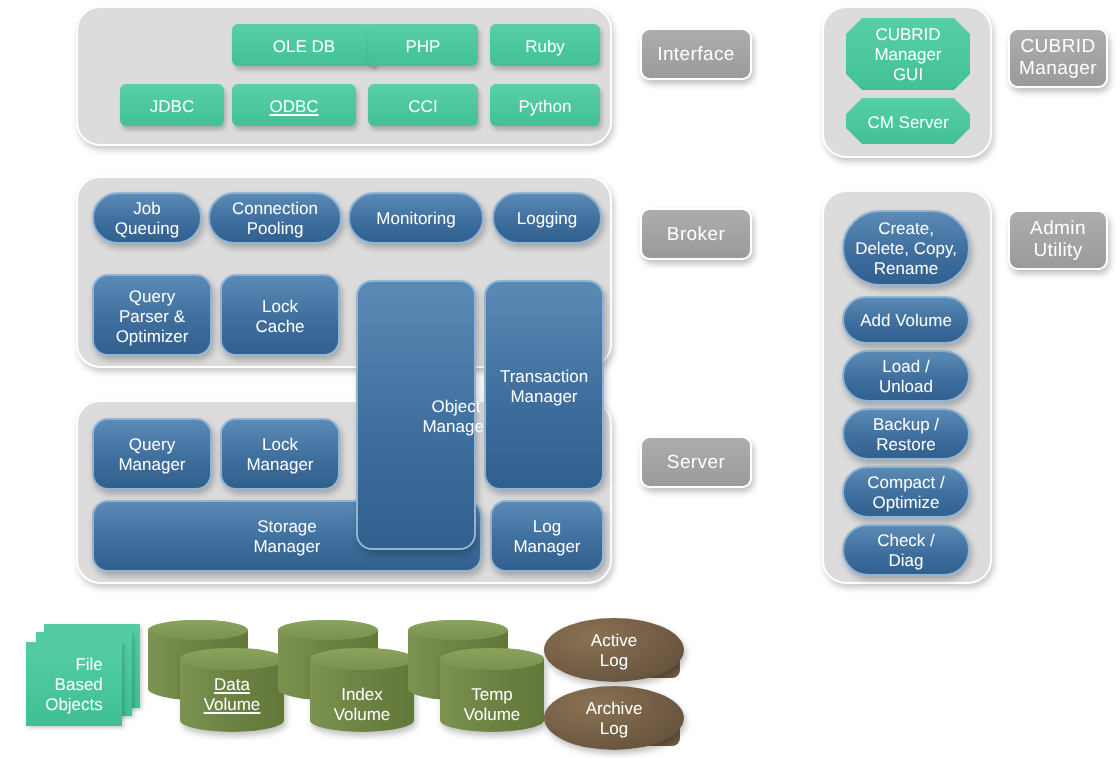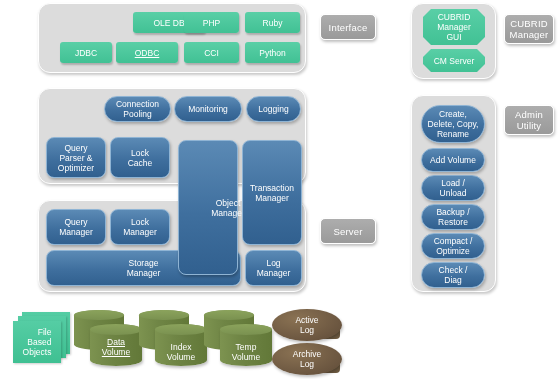--- a/index.html
+++ b/index.html
@@ -157,21 +157,21 @@
 <body>
 
 <div id="stage">
 
   <div class="abs panel" style="left:38px; top:3px; width:268px; height:70px;"></div>
 
   <div class="abs tab" style="left:320px; top:14px; width:56px; height:26px;">
     <span>Interface</span>
   </div>
 
-  <div class="abs green" style="left:116px; top:12px; width:72px; height:21px;margin-left:17px;">
+  <div class="abs green" style="left:116px; top:12px; width:72px; height:21px;">
     <span>OLE DB</span>
   </div>
   <div class="abs green" style="left:245px; top:12px; width:55px; height:21px;">
     <span>Ruby</span>
   </div>
   <div class="abs green" style="left:184px; top:12px; width:55px; height:21px;">
     <span>PHP</span>
   </div>
 
   <div class="abs green" style="left:60px; top:42px; width:52px; height:21px;">
@@ -198,21 +198,28 @@
     <span>CUBRID
 Manager
 GUI</span>
   </div>
   <div class="abs green oct" style="left:423px; top:49px; width:62px; height:23px;">
     <span>CM Server</span>
   </div>
 
   <div class="abs panel" style="left:38px; top:88px; width:268px; height:96px;"></div>
 
-
+  <div class="abs tab" style="left:320px; top:104px; width:56px; height:26px;">
+    <span>Broker</span>
+  </div>
+
+  <div class="abs blue pill" style="left:46px; top:96px; width:55px; height:26px; white-space:pre-line;">
+    <span>Job
+Queuing</span>
+  </div>
   <div class="abs blue pill" style="left:104px; top:96px; width:67px; height:26px; white-space:pre-line;">
     <span>Connection
 Pooling</span>
   </div>
   <div class="abs blue pill" style="left:246px; top:96px; width:55px; height:26px;">
     <span>Logging</span>
   </div>
   <div class="abs blue pill" style="left:174px; top:96px; width:68px; height:26px;">
     <span>Monitoring</span>
   </div>

